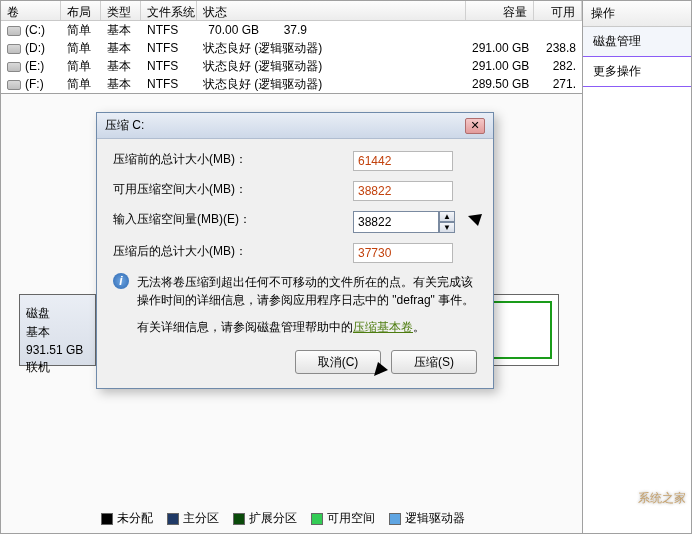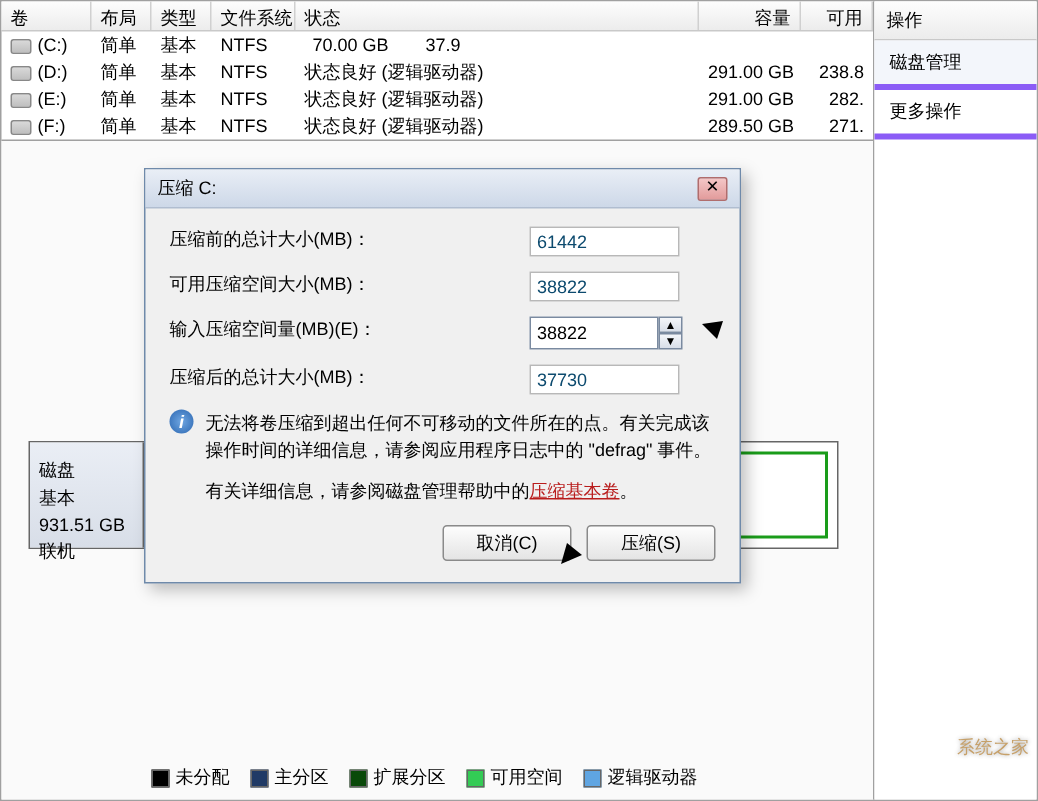--- a/index.html
+++ b/index.html
@@ -15,21 +15,21 @@
 .vol-head { display: flex; background: linear-gradient(#fdfdfd,#ececec); border-bottom: 1px solid #c9c9c9; height: 20px; }
 .vol-head > div { padding: 3px 6px; border-right: 1px solid #d0d0d0; white-space: nowrap; overflow: hidden; }
 .vol-row { display: flex; height: 18px; align-items: center; }
 .vol-row > div { padding: 1px 6px; white-space: nowrap; overflow: hidden; }
 .c-vol { width: 60px; } .c-lay { width: 40px; } .c-typ { width: 40px; } .c-fs { width: 56px; }
 .c-stat { flex: 1; } .c-cap { width: 68px; text-align: right; } .c-free { width: 48px; text-align: right; }
 .disk-icon { display: inline-block; width: 14px; height: 10px; background: linear-gradient(#d9d9d9,#bfbfbf); border: 1px solid #888; border-radius: 2px; margin-right: 4px; vertical-align: middle; }
 
 
 .right-head { background: linear-gradient(#fdfdfd,#ececec); padding: 4px 8px; border-bottom: 1px solid #c9c9c9; }
-.right-item { padding: 6px 10px; border-bottom: 4px solid #8b5cf6; }
+.right-item { padding: 6px 10px; border-bottom: 1px solid #8b5cf6; }
 .right-sub { background: #f3f6fb; }
 
 
 .disk-area { flex: 1; position: relative; padding: 10px; background: #fafafa; }
 .disk-block { position: absolute; left: 18px; top: 200px; width: 540px; height: 72px; border: 1px solid #666; background: #fff; display: flex; }
 .disk-label { width: 76px; border-right: 1px solid #666; padding: 4px 6px; background: linear-gradient(#eaeef5,#d8dee8); display: flex; flex-direction: column; gap: 2px; }
 .disk-label .bar { width: 10px; height: 60px; background: #8a2222; }
 .disk-part { flex: 1; padding: 6px; font-size: 11px; }
 .green-wrap { border: 2px solid #1a9c1a; height: 100%; padding: 4px; }
 
@@ -38,28 +38,28 @@
 .legend span.sw { display: inline-block; width: 12px; height: 12px; margin-right: 4px; vertical-align: middle; border: 1px solid #666; }
 .sw-una { background: #000; } .sw-pri { background: #203a66; } .sw-ext { background: #0a4a0a; } .sw-free { background: #33cc55; } .sw-log { background: #5fa5e2; }
 
 
 .dialog { position: absolute; left: 96px; top: 112px; width: 398px; background: #f0f0f0; border: 1px solid #6f8aaa; box-shadow: 4px 4px 10px rgba(0,0,0,.25); }
 .dlg-title { background: linear-gradient(#e9eef6,#cdd8e8); padding: 4px 8px; display: flex; justify-content: space-between; align-items: center; border-bottom: 1px solid #b0bdd0; }
 .dlg-close { width: 20px; height: 16px; background: linear-gradient(#f4c7c7,#e29b9b); border: 1px solid #b06d6d; border-radius: 2px; text-align: center; line-height: 13px; font-size: 11px; }
 .dlg-body { padding: 12px 16px 14px; }
 .field-row { display: flex; margin-bottom: 10px; }
 .field-row label { width: 240px; }
-.ro-box { width: 100px; height: 20px; border: 1px solid #b8b8b8; background: #fff; padding: 2px 4px; color: #0c4a6e; }
+.ro-box { width: 100px; height: 20px; border: 1px solid #b8b8b8; background: #fff; padding: 2px 4px; color: #c2410c; }
 .spin-wrap { display: flex; }
 .spin-input { width: 86px; height: 22px; border: 1px solid #7a8aa0; padding: 2px 4px; background: #fff; }
 .spin-btns { display: flex; flex-direction: column; }
 .spin-btns button { width: 16px; height: 11px; font-size: 8px; line-height: 8px; border: 1px solid #7a8aa0; background: linear-gradient(#f4f6fa,#d8dee8); padding: 0; }
 .info-row { display: flex; gap: 8px; margin: 10px 0; }
 .info-icon { width: 16px; height: 16px; border-radius: 50%; background: radial-gradient(#6fa6e2,#2b66b0); color: #fff; text-align: center; line-height: 16px; font-weight: bold; font-style: italic; flex-shrink: 0; }
-.link { color: #b91c1c; text-decoration: underline; cursor: pointer; }
+.link { color: #4d7c0f; text-decoration: underline; cursor: pointer; }
 .dlg-btns { display: flex; justify-content: flex-end; gap: 10px; margin-top: 14px; }
 .dlg-btns button { width: 86px; height: 24px; border: 1px solid #8a8a8a; background: linear-gradient(#fdfdfd,#e4e4e4); border-radius: 3px; }
 
 
 .arrow { position: absolute; pointer-events: none; }
 
 
 .watermark { position: absolute; right: 6px; bottom: 20px; opacity: .6; display: flex; align-items: center; gap: 4px; color: #a16207; text-shadow: 0 0 3px #555; font-size: 14px; }
 .wm-icon { width: 32px; height: 32px; }
 </style>

